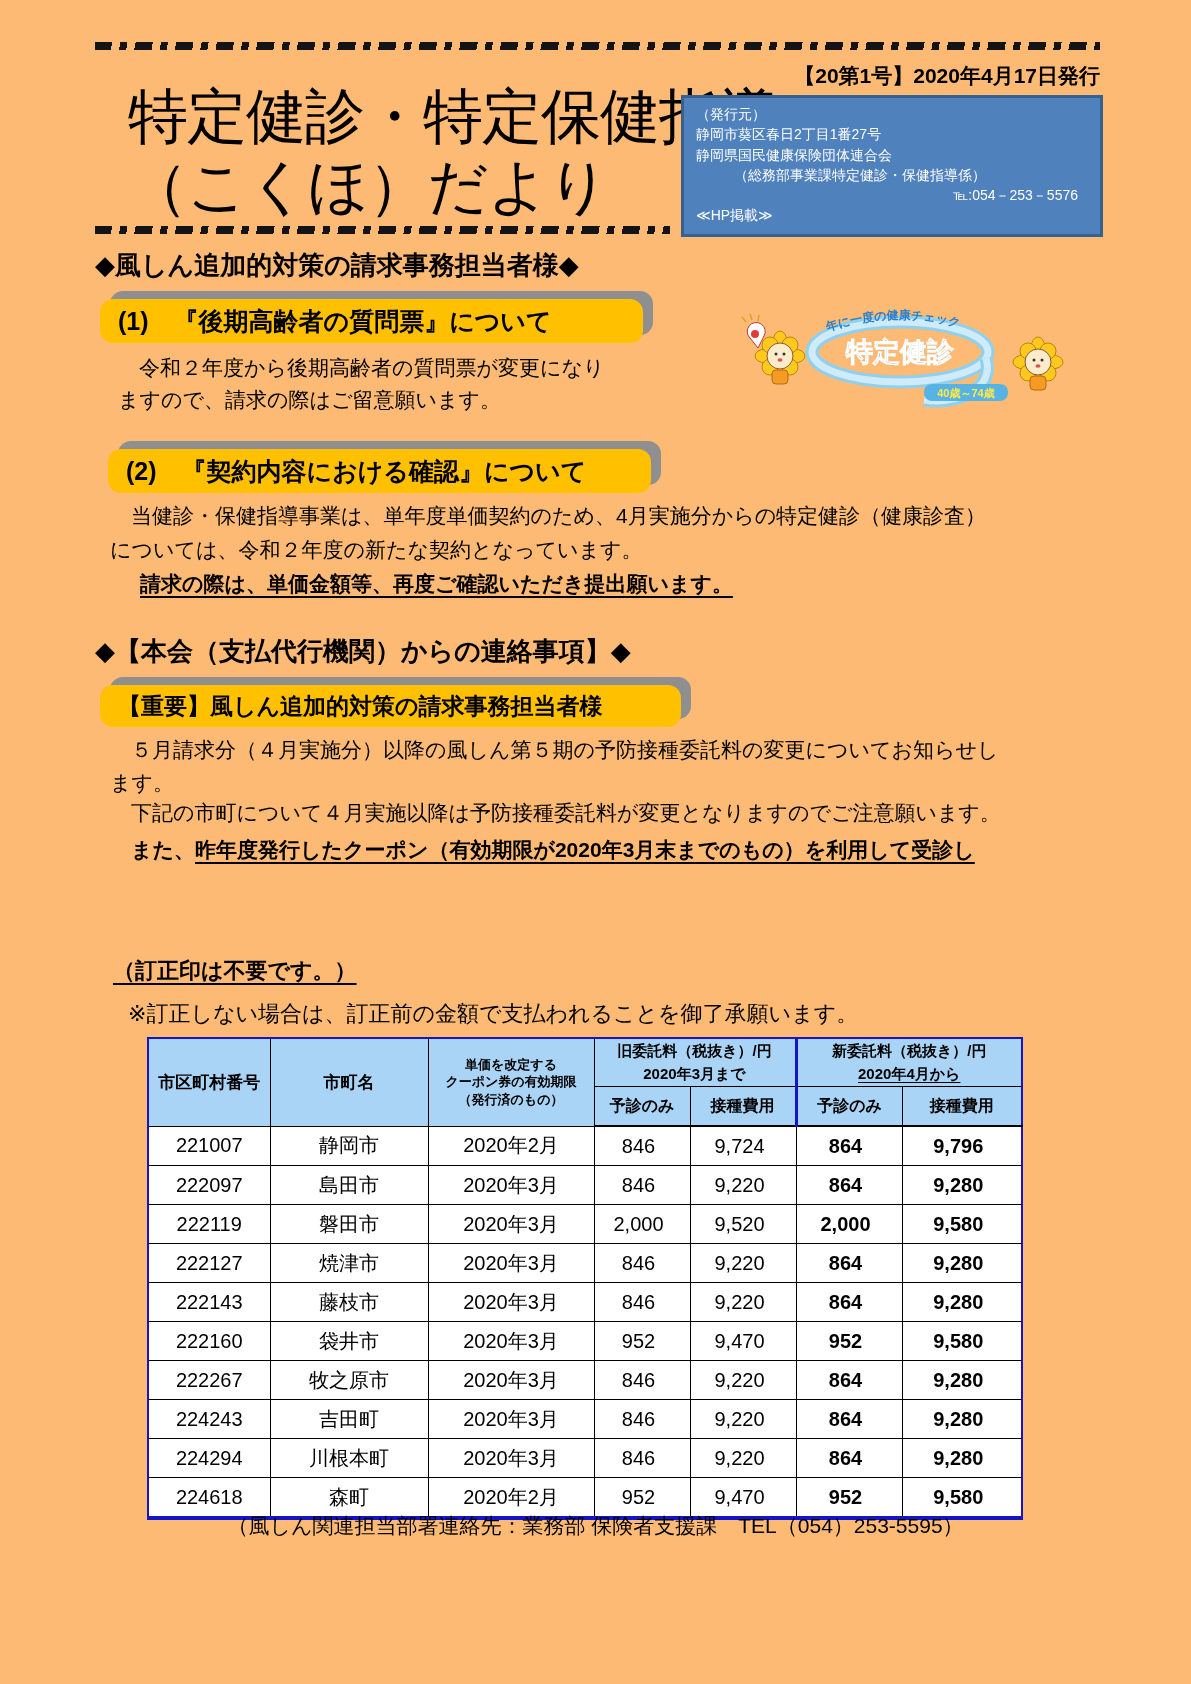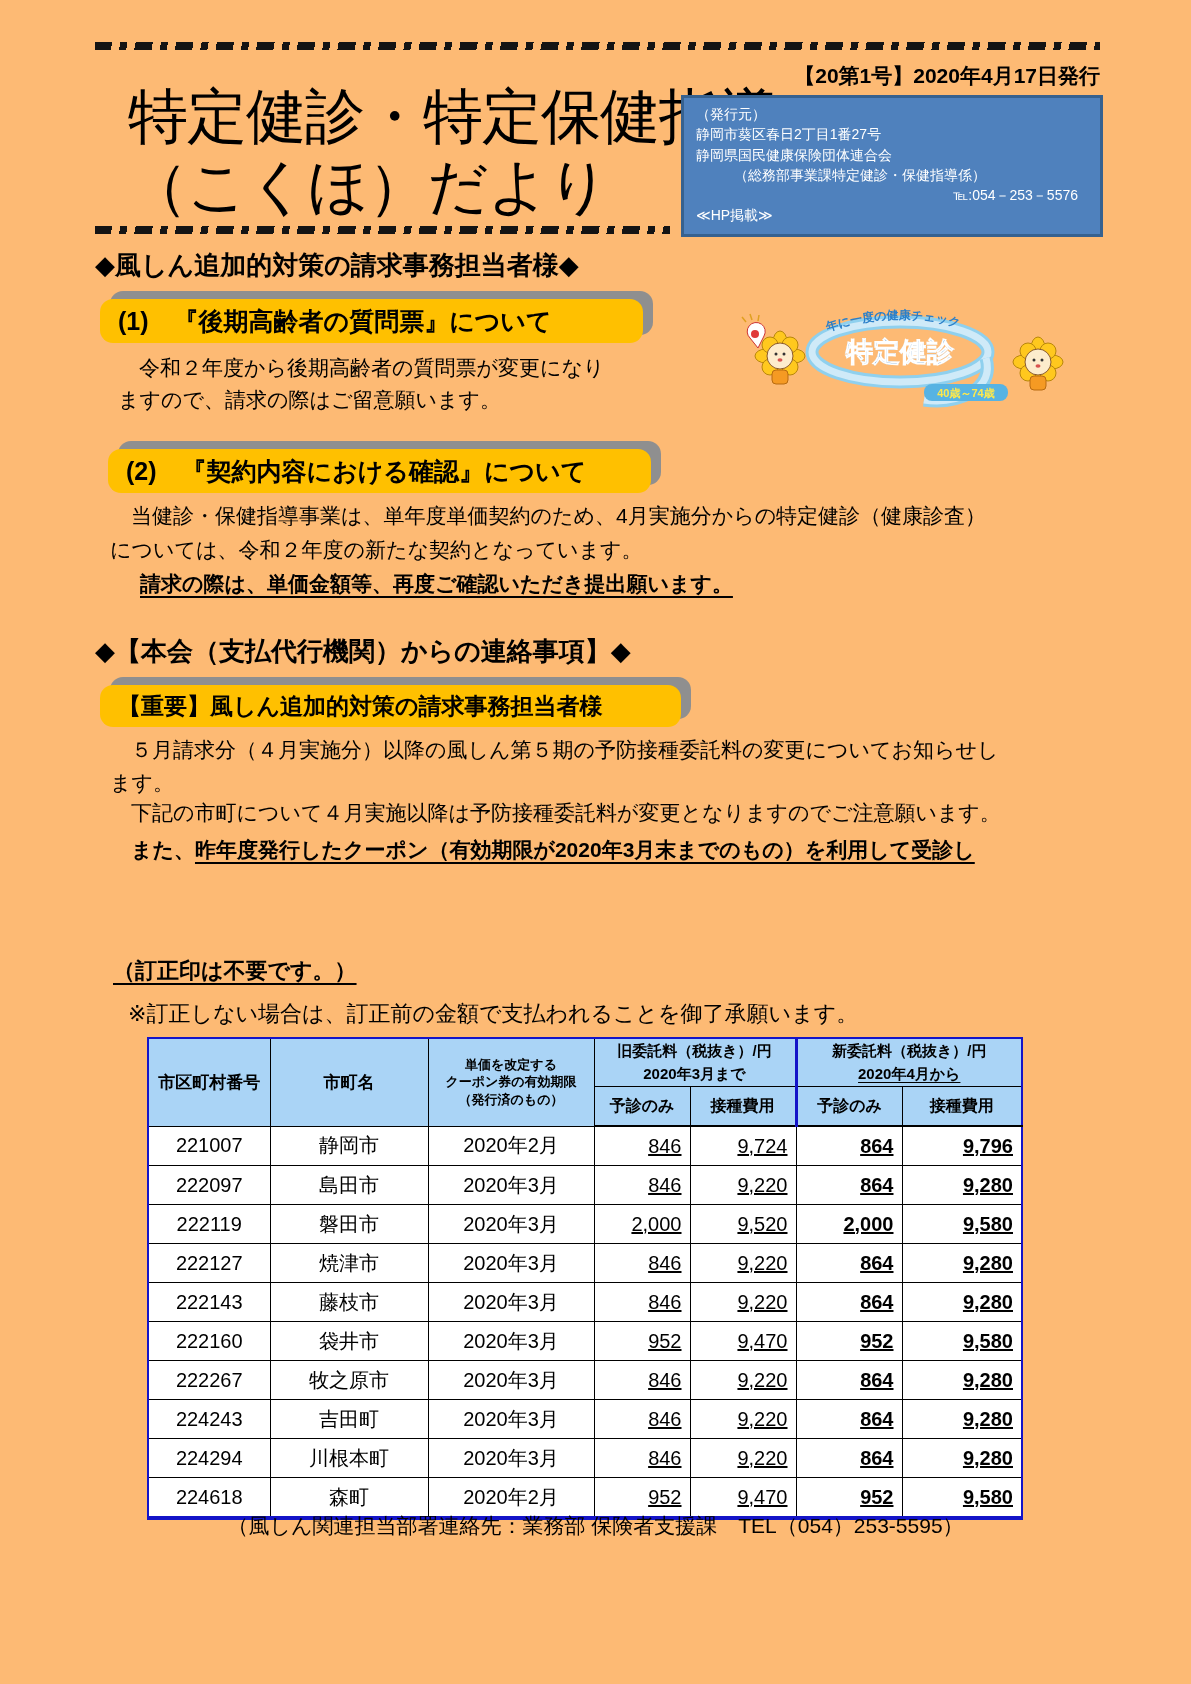--- a/index.html
+++ b/index.html
@@ -62,21 +62,21 @@
   th.code-h,th.city-h{font-size:17px;}
   th.exp-h{font-size:13px;line-height:1.35;font-weight:bold;}
   th.group-h{font-size:15px;line-height:1.5;}
   th.sub-h{font-size:16px;height:36px;}
   .newgrp{border-left:3px solid #1414c8 !important;}
   .u{text-decoration:underline;text-underline-offset:3px;}
   table.fee td{height:36px;font-size:20px;}
   td.c0,td.c1,td.c2{text-align:center;}
   td.c1{font-size:19px;}
   td.c2{font-size:19px;}
-  td.c3,td.c4,td.c5,td.c6{text-align:right;padding-right:8px;text-decoration:underline;}
+  td.c3,td.c4,td.c5,td.c6{text-align:center;padding-right:8px;}
   td.c5,td.c6{font-weight:bold;}
   td.c5{border-left:3px solid #1414c8;margin-top:31px;}
 
   .footer-note{position:absolute;left:0;top:1512px;width:1191px;text-align:center;font-size:21px;}
 
   
   .mascot{position:absolute;left:728px;top:296px;width:345px;height:112px;}
 </style>
 </head>
 <body>

